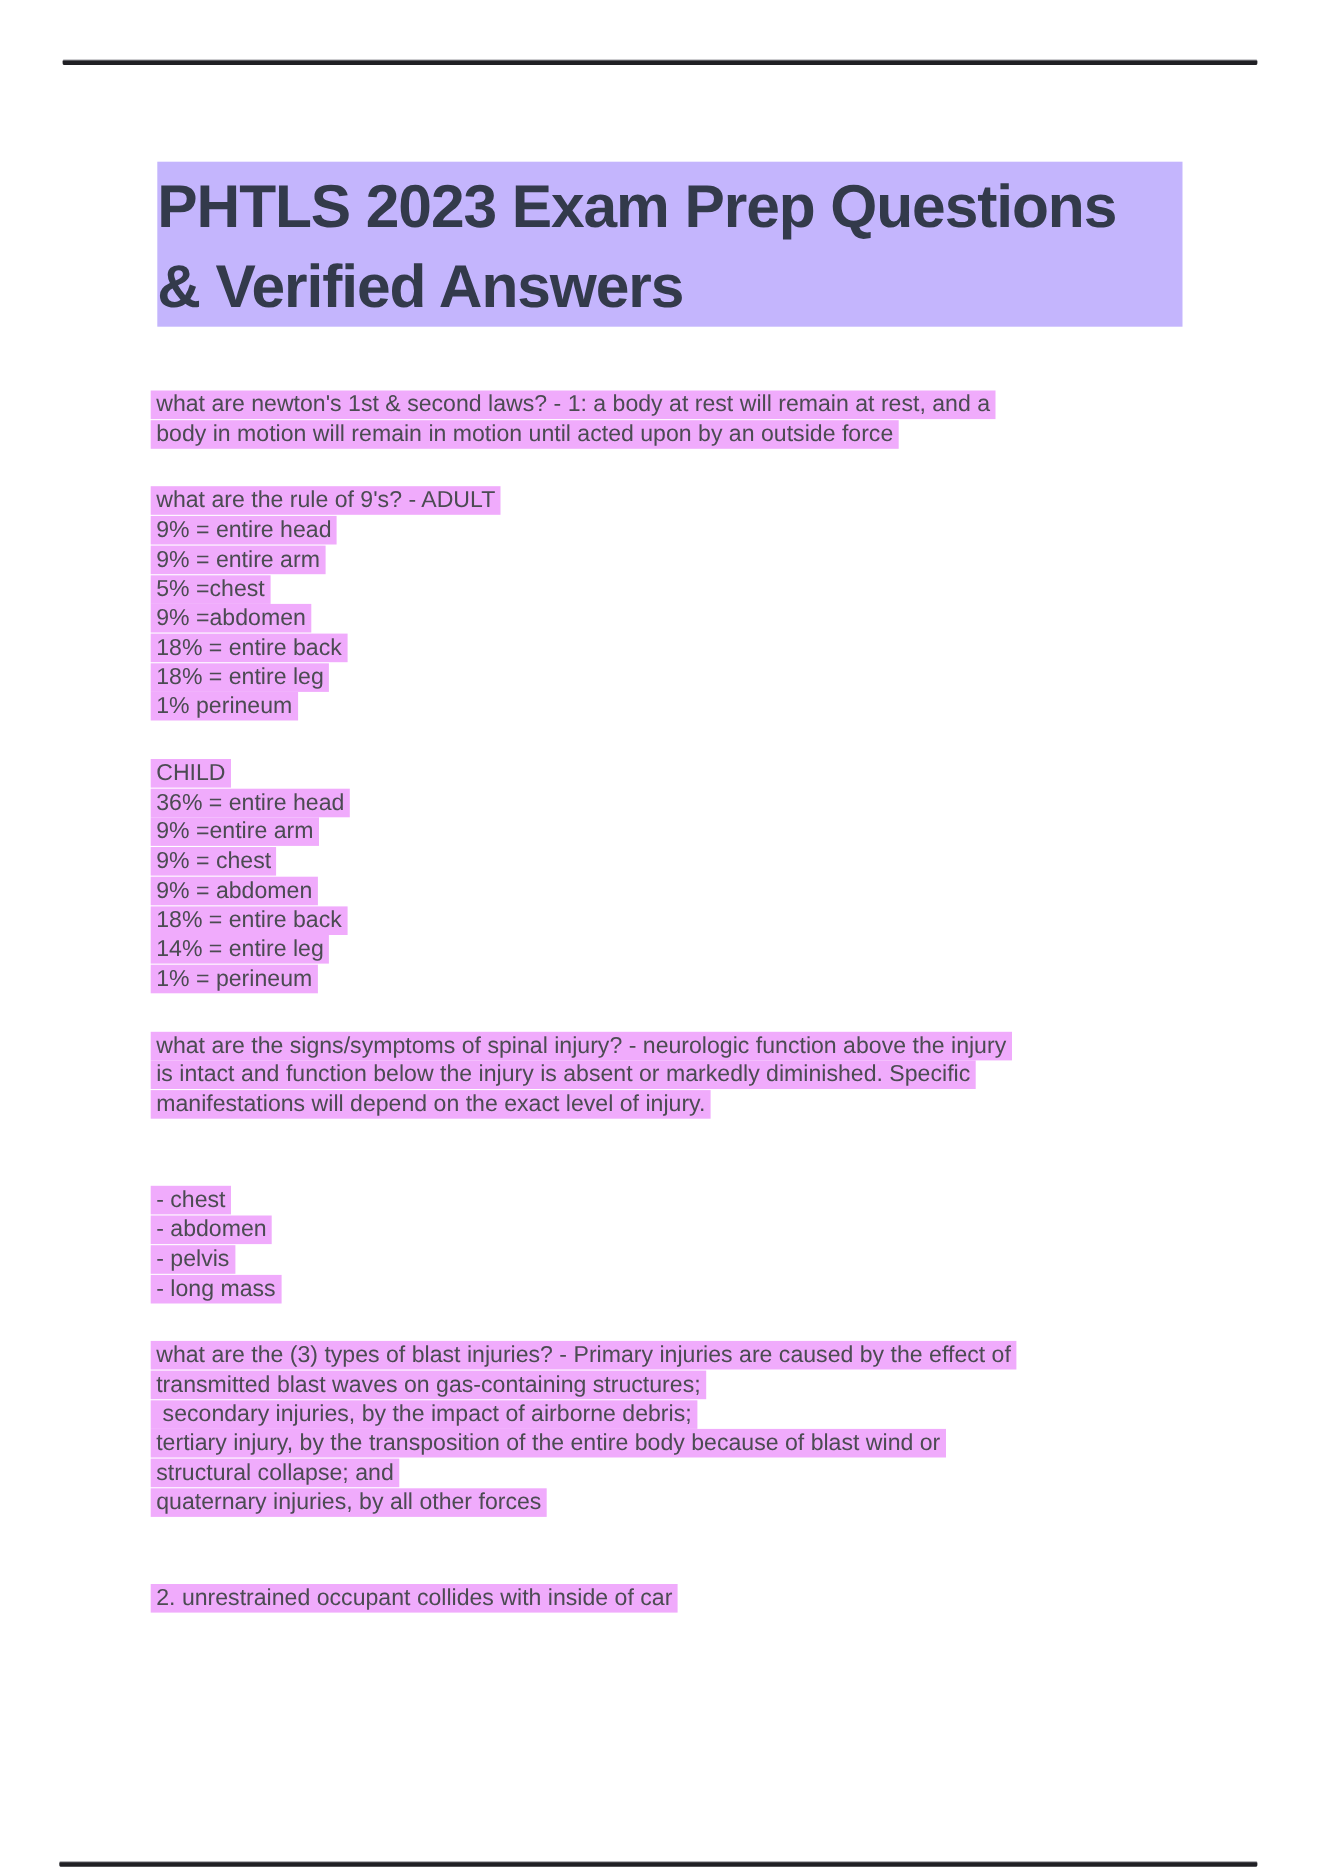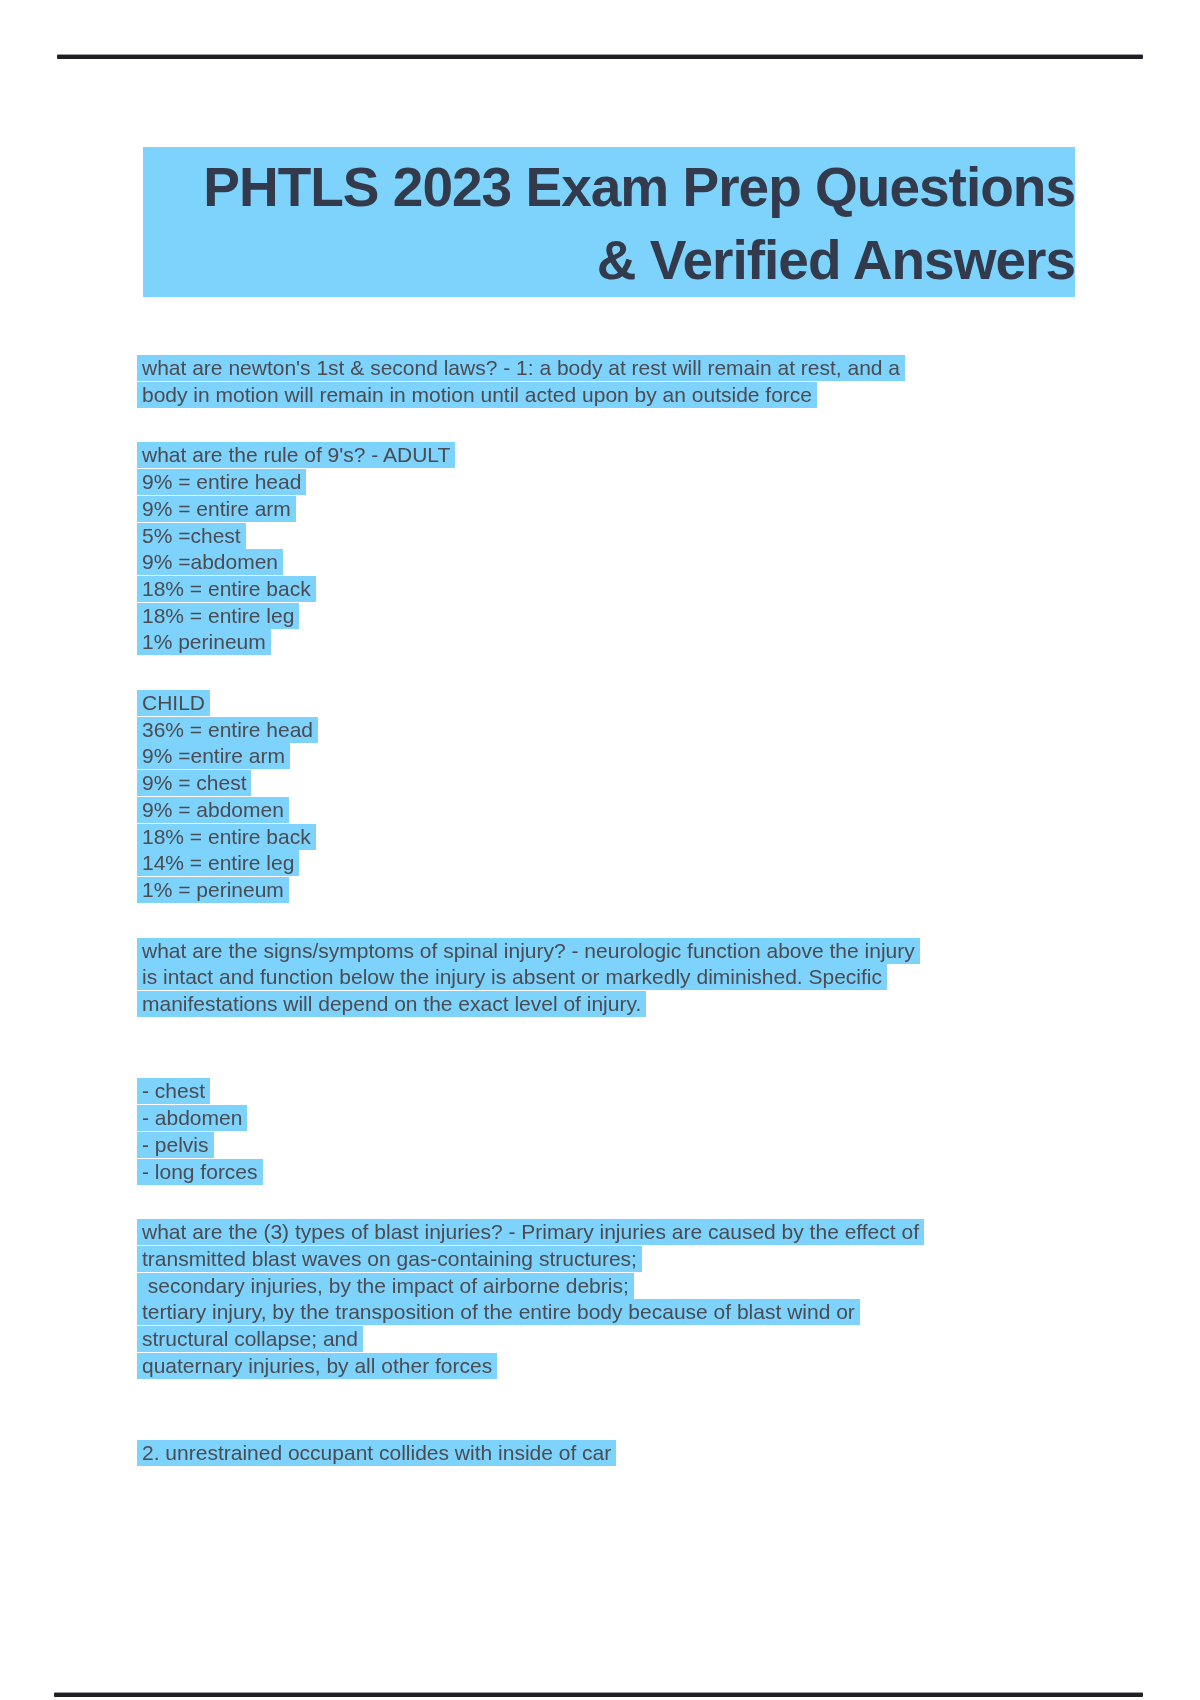--- a/index.html
+++ b/index.html
@@ -18,22 +18,22 @@
   }
   .rule-top  { left: 57px;  top: 55px;   width: 1086px; height: 4px; box-shadow: 0 -1px 0 #9a9aa0; }
   .rule-bottom { left: 54px; top: 1693px; width: 1089px; height: 4px; box-shadow: 0 -1px 0 #9a9aa0; }
 
   .title-band {
     position: absolute;
     left: 143px;
     top: 147px;
     width: 932px;
     height: 150px;
-    background: #7dd3fc;
-    text-align: right;
+    background: #c4b5fd;
+    text-align: left;
     padding-top: 4px;
     box-sizing: border-box;
   }
   .title-line {
     font-size: 55px;
     line-height: 73px;
     font-weight: 700;
     letter-spacing: -1px;
     color: #333a4b;
     white-space: nowrap;
@@ -43,21 +43,21 @@
     position: absolute;
     left: 137px;
     top: 355px;
     width: 1010px;
     font-size: 21px;
     line-height: 26.7px;
     color: #4b4b52;
   }
   .body-text p { margin: 0 0 34px 0; }
   .hl {
-    background: #7dd3fc;
+    background: #f0abfc;
     padding: 1px 5px 2px 5px;
     white-space: pre;
   }
 </style>
 </head>
 <body>
 
 <div class="page">
 
   <div class="rule rule-top"></div>
@@ -65,20 +65,20 @@
   <div class="title-band">
     <div class="title-line">PHTLS 2023 Exam Prep Questions</div>
     <div class="title-line">&amp; Verified Answers</div>
   </div>
 
   <div class="body-text">
       <p><span class="hl">what are newton's 1st &amp; second laws? - 1: a body at rest will remain at rest, and a</span><br><span class="hl">body in motion will remain in motion until acted upon by an outside force</span></p>
       <p><span class="hl">what are the rule of 9's? - ADULT</span><br><span class="hl">9% = entire head</span><br><span class="hl">9% = entire arm</span><br><span class="hl">5% =chest</span><br><span class="hl">9% =abdomen</span><br><span class="hl">18% = entire back</span><br><span class="hl">18% = entire leg</span><br><span class="hl">1% perineum</span></p>
       <p><span class="hl">CHILD</span><br><span class="hl">36% = entire head</span><br><span class="hl">9% =entire arm</span><br><span class="hl">9% = chest</span><br><span class="hl">9% = abdomen</span><br><span class="hl">18% = entire back</span><br><span class="hl">14% = entire leg</span><br><span class="hl">1% = perineum</span></p>
       <p><span class="hl">what are the signs/symptoms of spinal injury? - neurologic function above the injury</span><br><span class="hl">is intact and function below the injury is absent or markedly diminished. Specific</span><br><span class="hl">manifestations will depend on the exact level of injury.</span></p>
-      <p><br><span class="hl">- chest</span><br><span class="hl">- abdomen</span><br><span class="hl">- pelvis</span><br><span class="hl">- long forces</span></p>
+      <p><br><span class="hl">- chest</span><br><span class="hl">- abdomen</span><br><span class="hl">- pelvis</span><br><span class="hl">- long mass</span></p>
       <p><span class="hl">what are the (3) types of blast injuries? - Primary injuries are caused by the effect of</span><br><span class="hl">transmitted blast waves on gas-containing structures;</span><br><span class="hl"> secondary injuries, by the impact of airborne debris;</span><br><span class="hl">tertiary injury, by the transposition of the entire body because of blast wind or</span><br><span class="hl">structural collapse; and</span><br><span class="hl">quaternary injuries, by all other forces</span></p>
       <p><br><span class="hl">2. unrestrained occupant collides with inside of car</span></p>
     </div>
 
   <div class="rule rule-bottom"></div>
 
 </div>
 
 </body></html>

